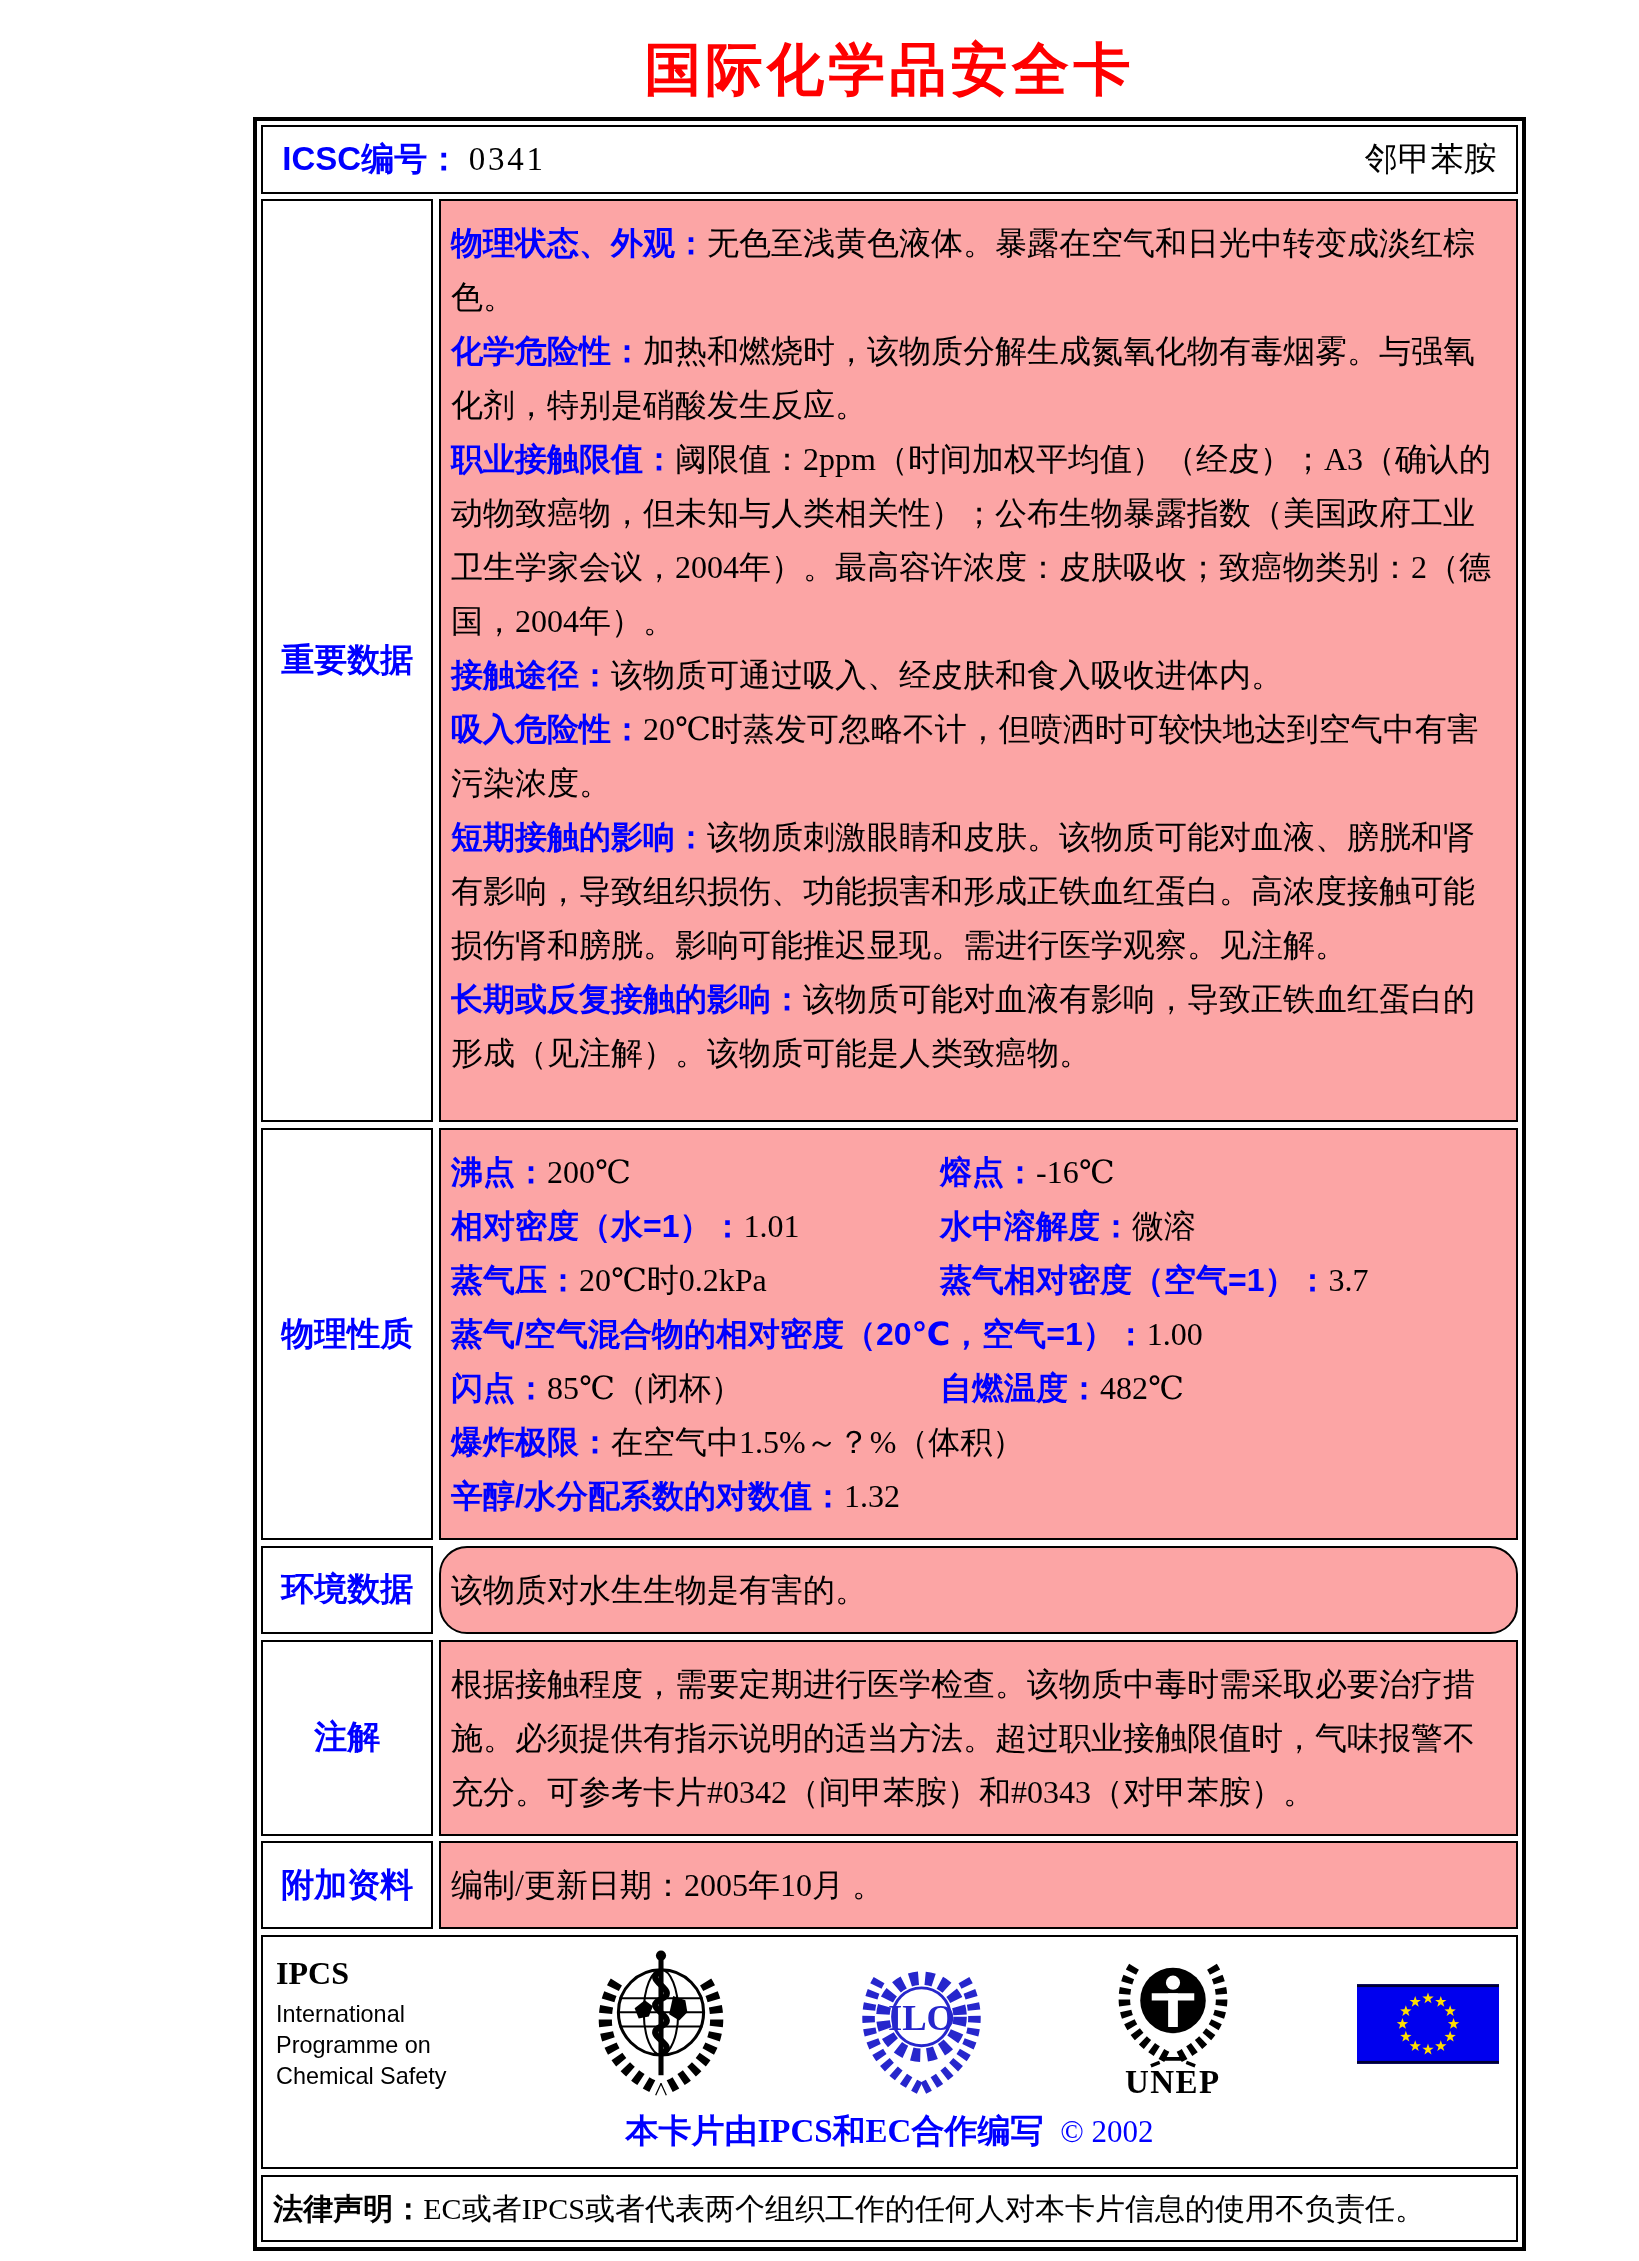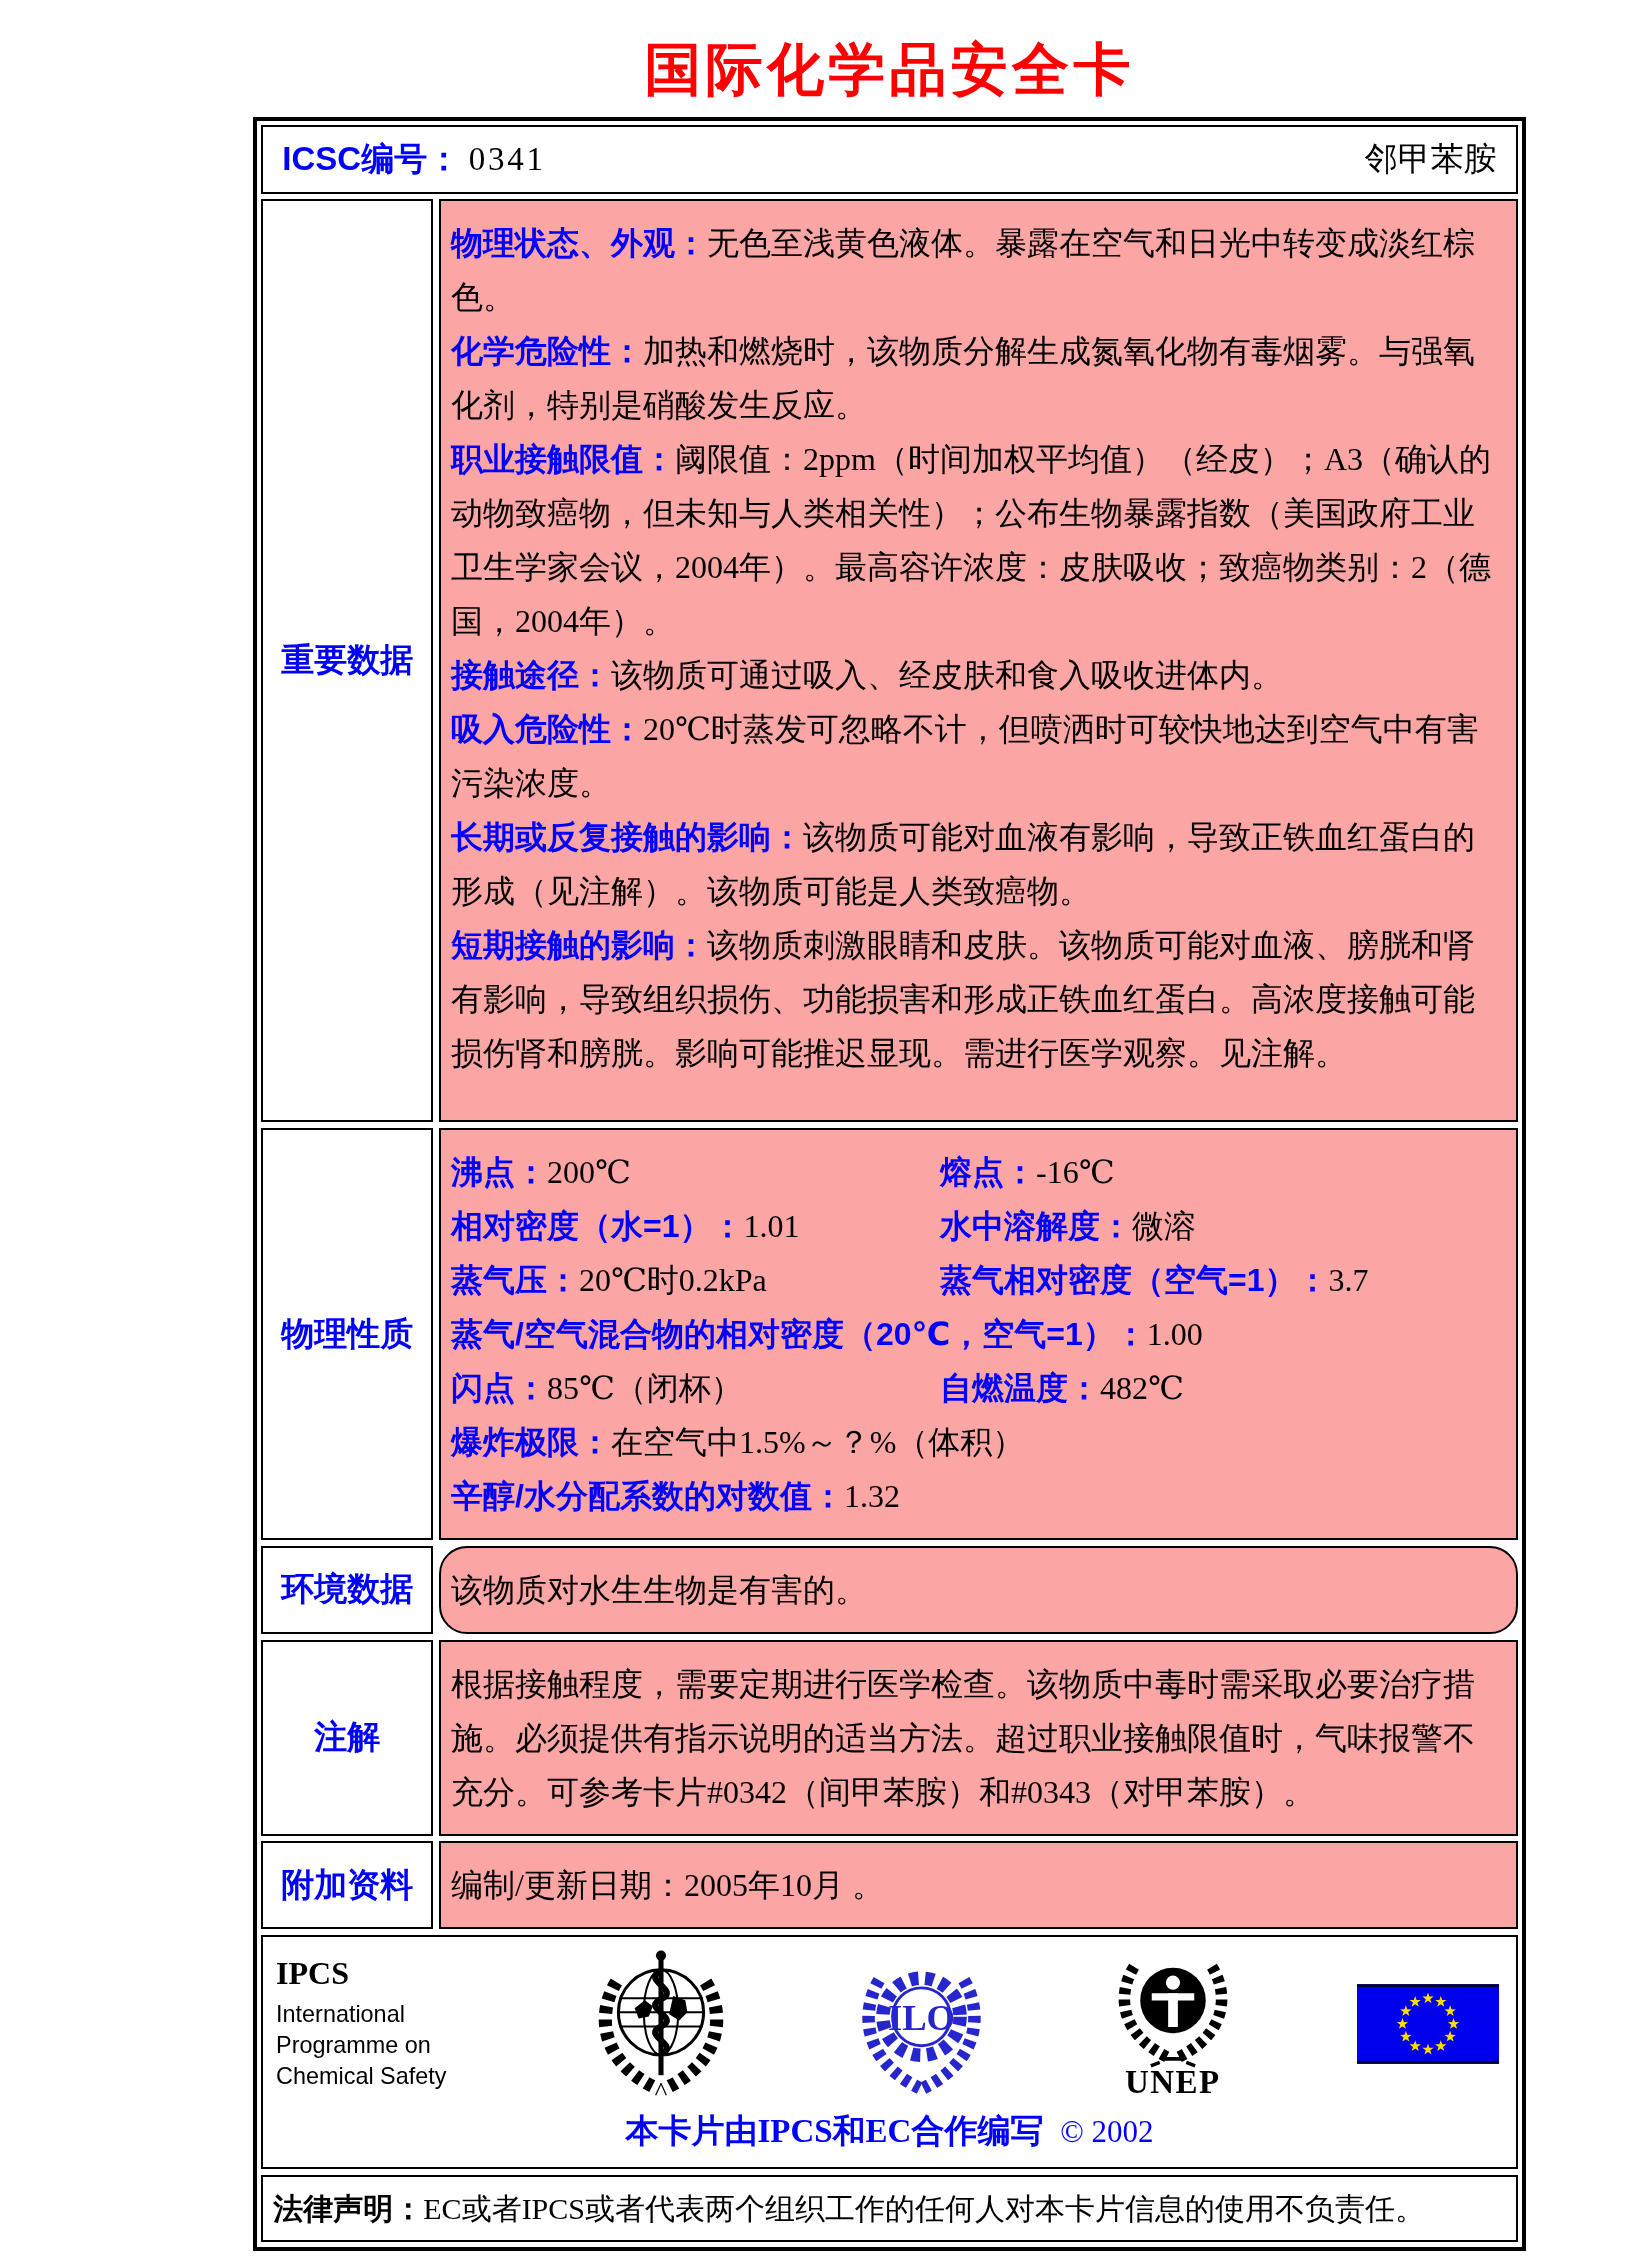--- a/index.html
+++ b/index.html
@@ -103,22 +103,22 @@
       <div class="row-split">
         <div class="label-cell">
           <span class="cat">重要数据</span>
         </div>
         <div class="content-cell important-cell">
           <p class="entry"><span class="lbl">物理状态、外观：</span><span>无色至浅黄色液体。暴露在空气和日光中转变成淡红棕色。</span></p>
           <p class="entry"><span class="lbl">化学危险性：</span><span>加热和燃烧时，该物质分解生成氮氧化物有毒烟雾。与强氧化剂，特别是硝酸发生反应。</span></p>
           <p class="entry"><span class="lbl">职业接触限值：</span><span>阈限值：2ppm（时间加权平均值）（经皮）；A3（确认的动物致癌物，但未知与人类相关性）；公布生物暴露指数（美国政府工业卫生学家会议，2004年）。最高容许浓度：皮肤吸收；致癌物类别：2（德国，2004年）。</span></p>
           <p class="entry"><span class="lbl">接触途径：</span><span>该物质可通过吸入、经皮肤和食入吸收进体内。</span></p>
           <p class="entry"><span class="lbl">吸入危险性：</span><span>20℃时蒸发可忽略不计，但喷洒时可较快地达到空气中有害污染浓度。</span></p>
+          <p class="entry"><span class="lbl">短期接触的影响：</span><span>该物质刺激眼睛和皮肤。该物质可能对血液、膀胱和肾有影响，导致组织损伤、功能损害和形成正铁血红蛋白。高浓度接触可能损伤肾和膀胱。影响可能推迟显现。需进行医学观察。见注解。</span></p>
           <p class="entry"><span class="lbl">长期或反复接触的影响：</span><span>该物质可能对血液有影响，导致正铁血红蛋白的形成（见注解）。该物质可能是人类致癌物。</span></p>
-          <p class="entry"><span class="lbl">短期接触的影响：</span><span>该物质刺激眼睛和皮肤。该物质可能对血液、膀胱和肾有影响，导致组织损伤、功能损害和形成正铁血红蛋白。高浓度接触可能损伤肾和膀胱。影响可能推迟显现。需进行医学观察。见注解。</span></p>
         </div>
       </div>
 
       <div class="row-split">
         <div class="label-cell">
           <span class="cat">物理性质</span>
         </div>
         <div class="content-cell phys-cell">
           <div class="phys-grid">
             <div class="phys-item"><span class="lbl">沸点：</span><span>200℃</span></div>

